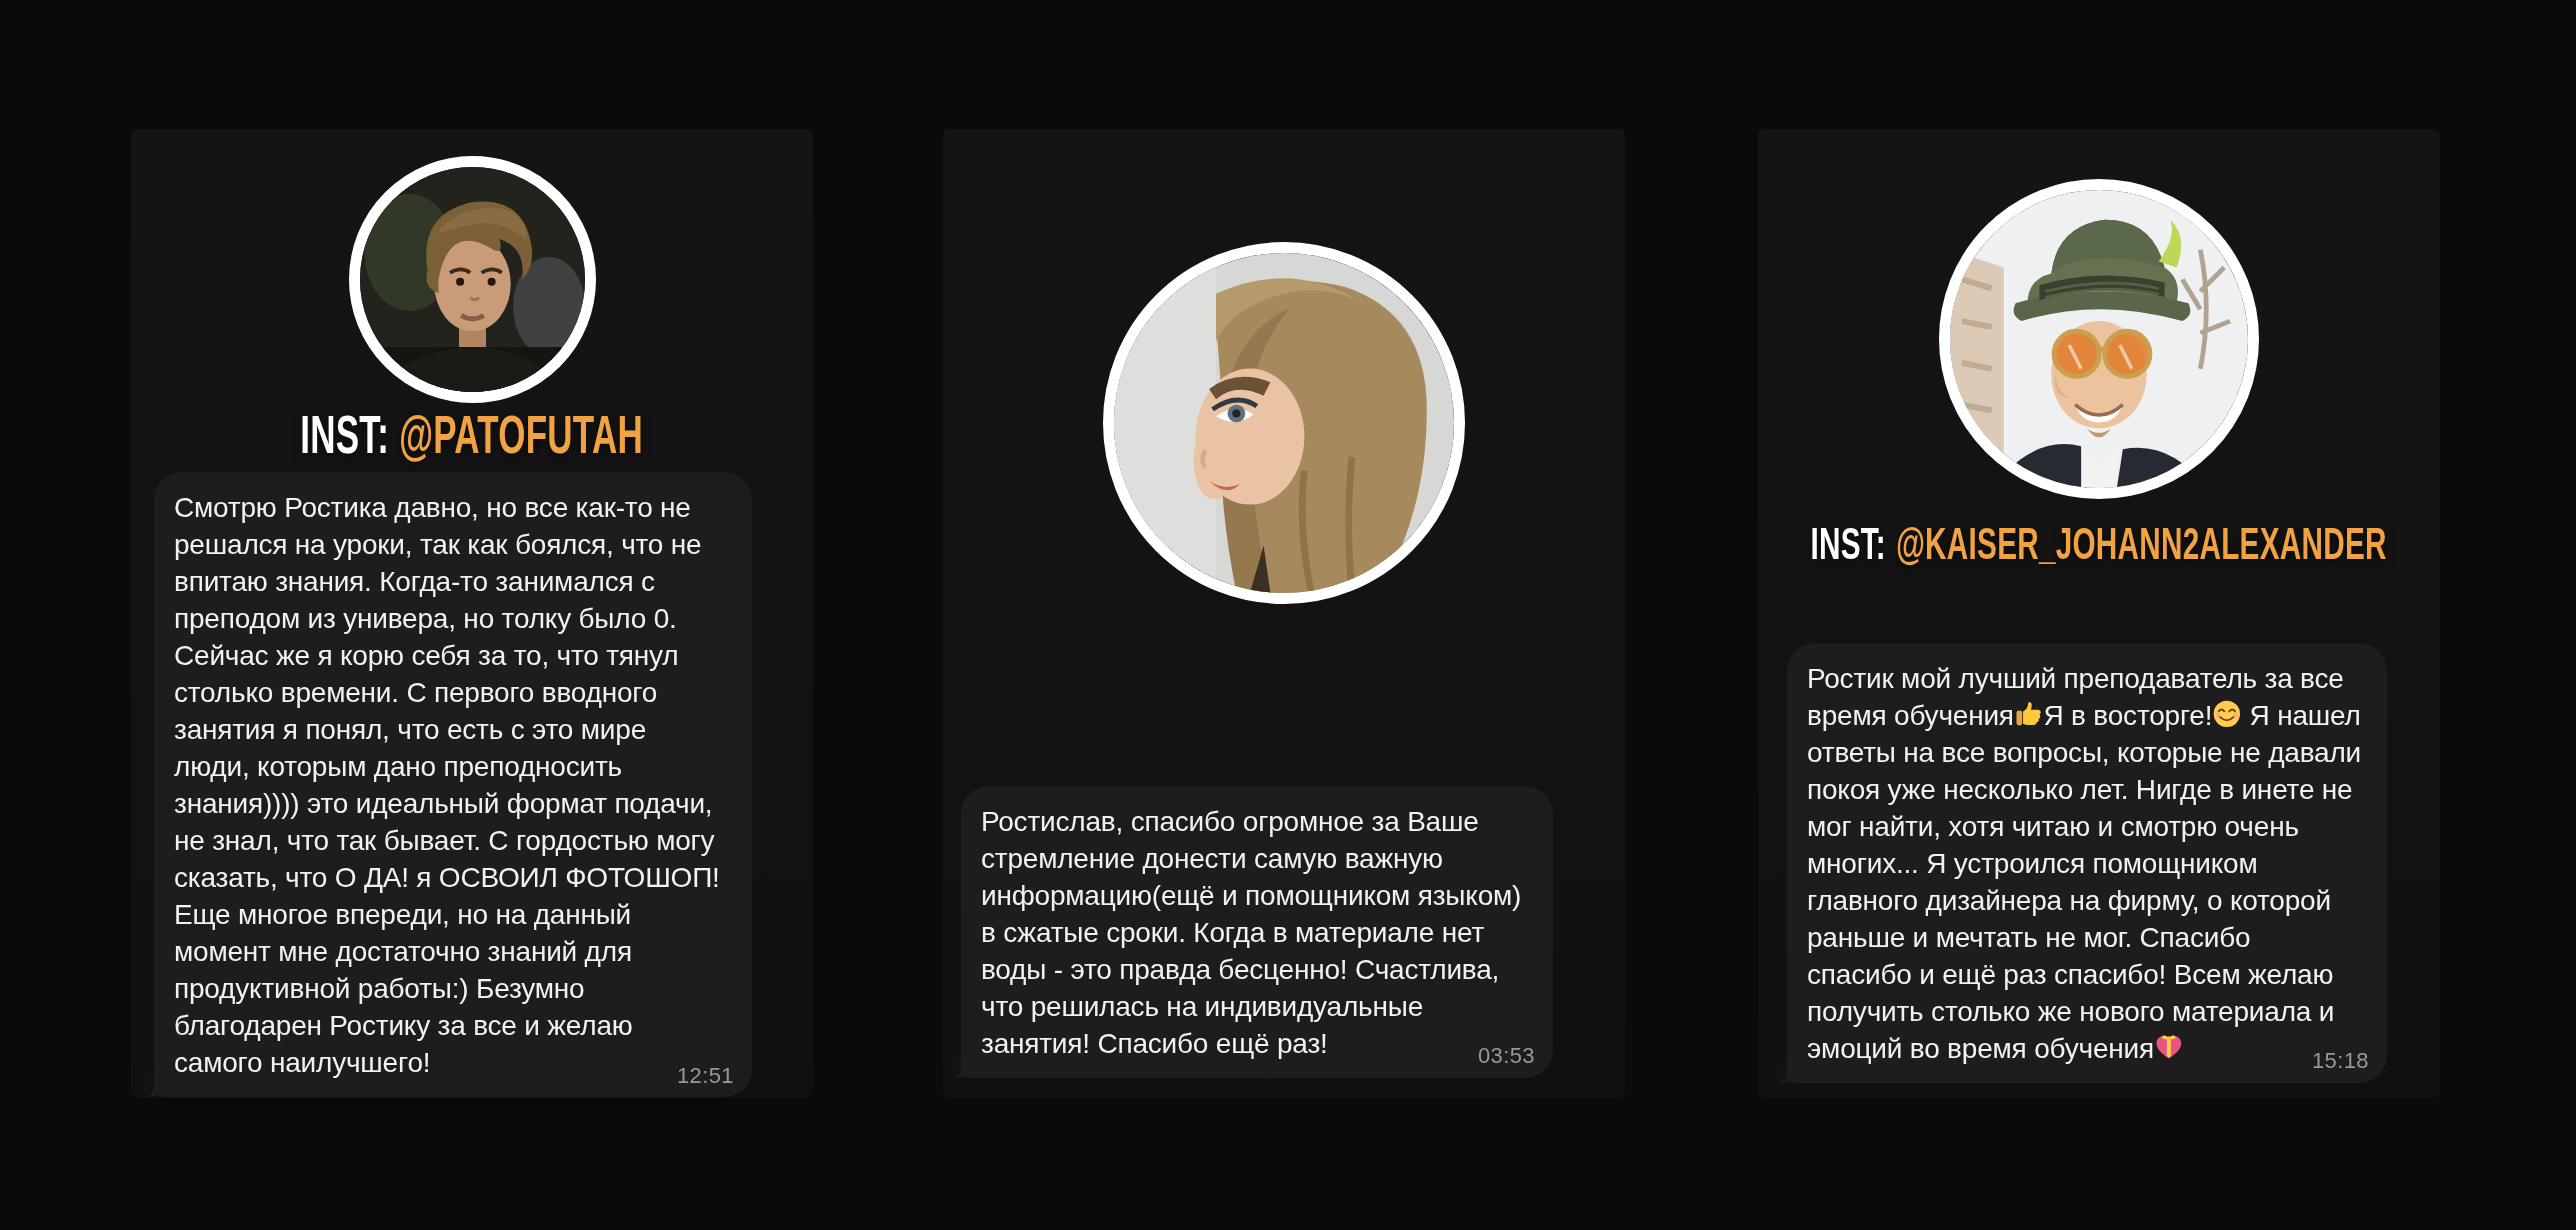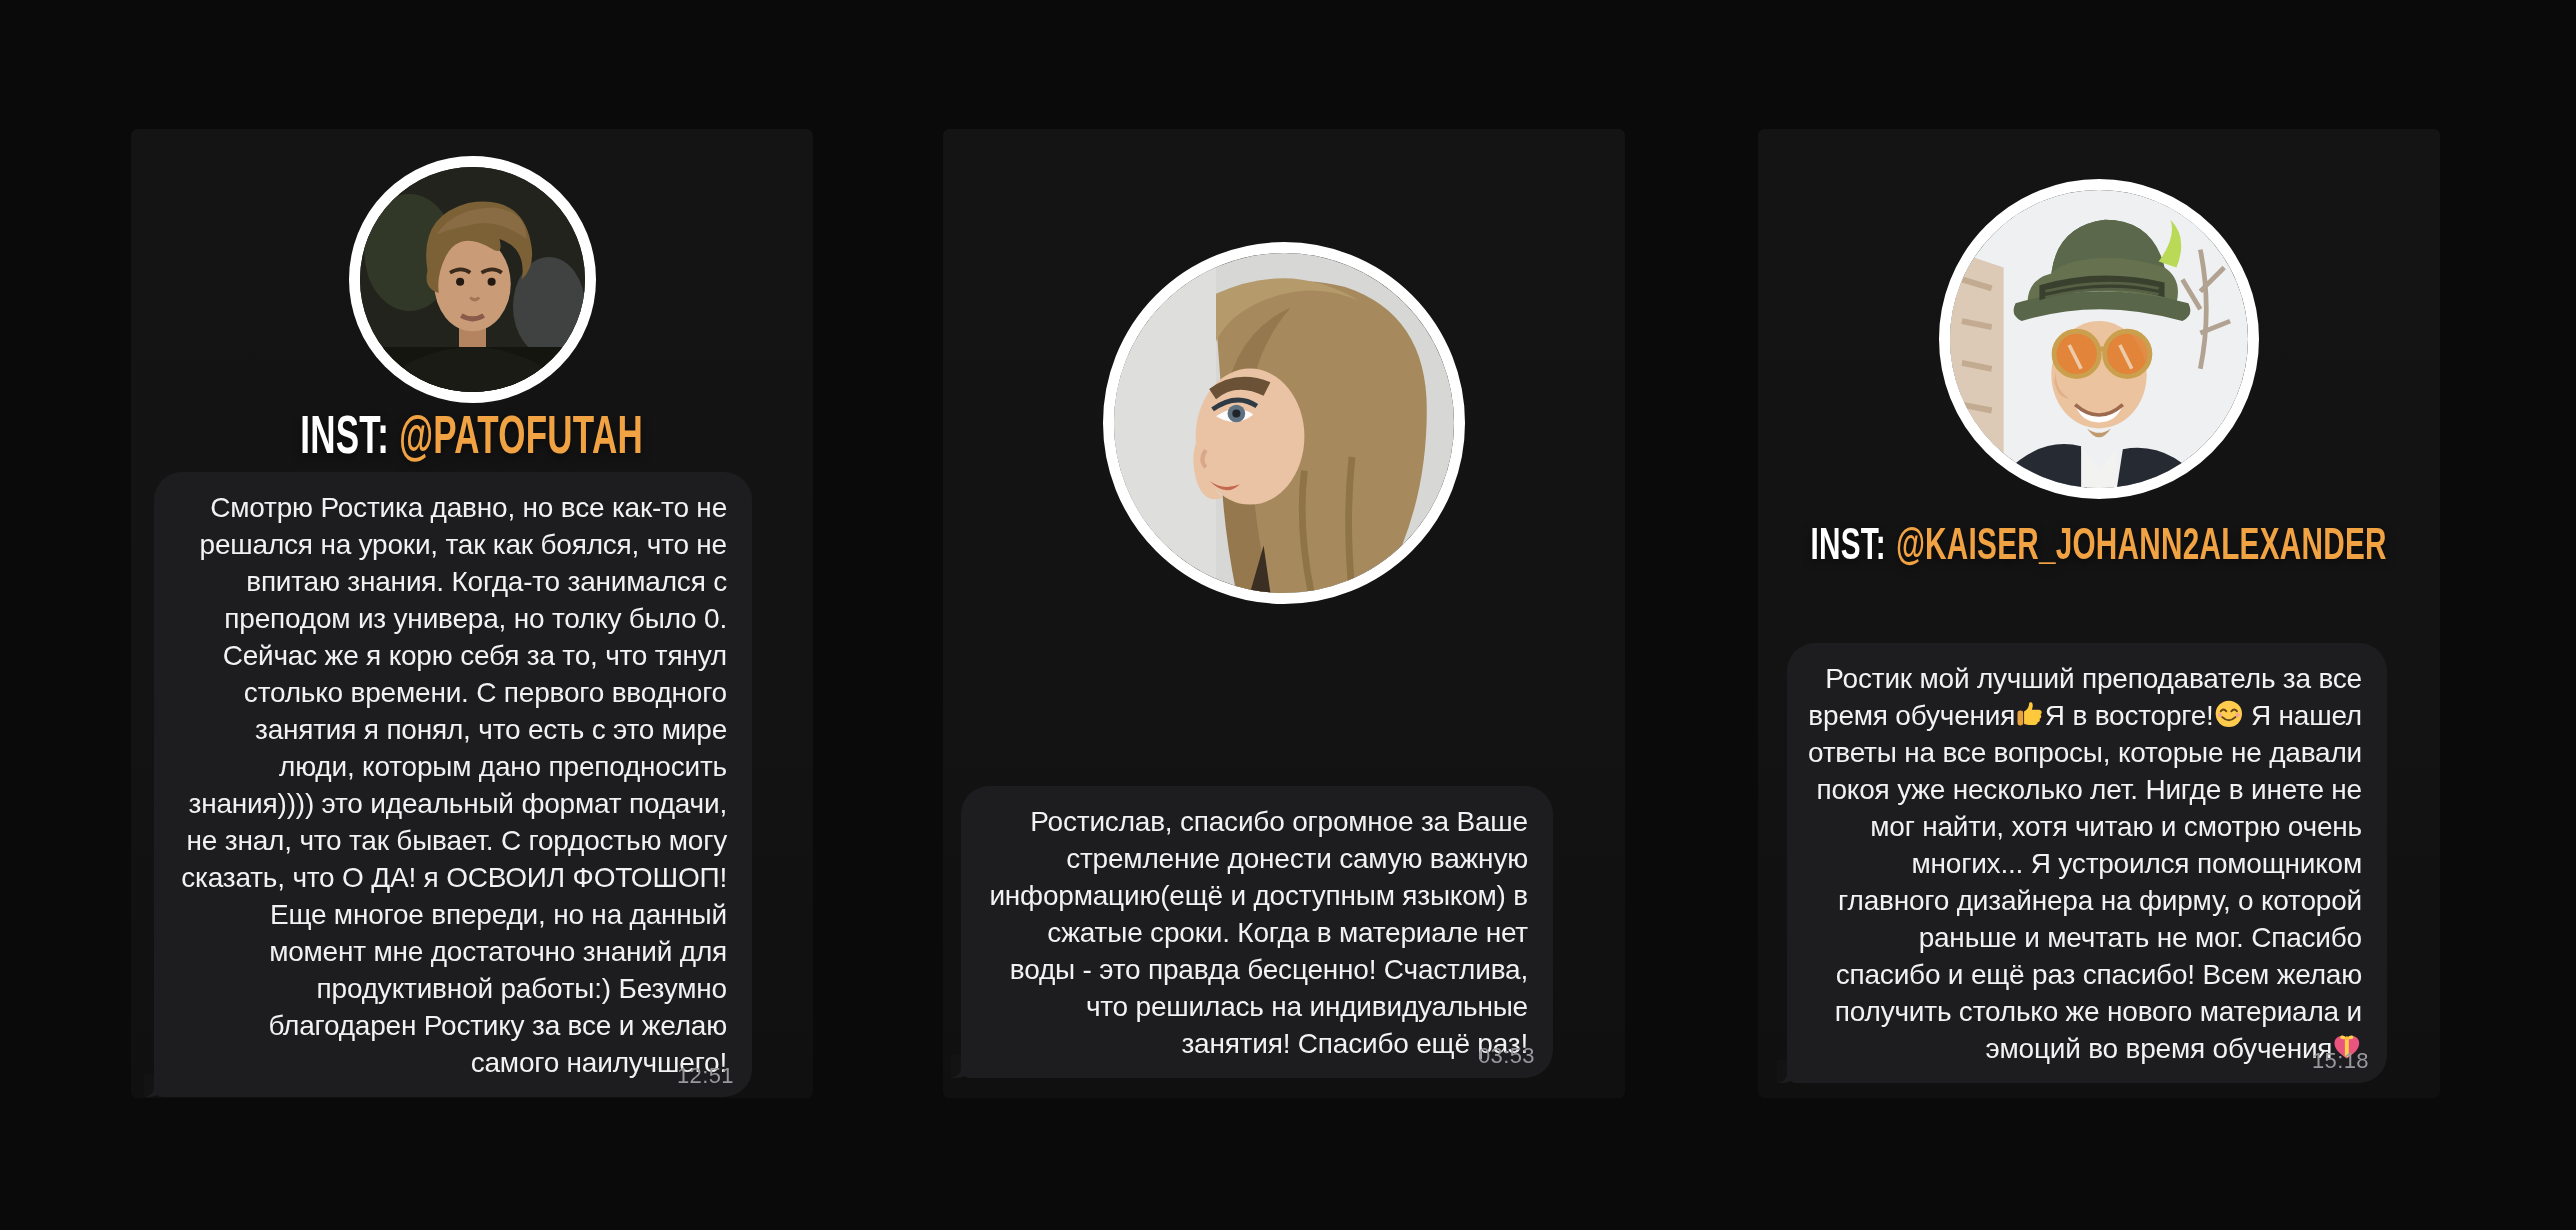--- a/index.html
+++ b/index.html
@@ -2,21 +2,21 @@
 <html style="font-size:13px"><head>
 <meta charset="utf-8">
 <style>
   html,body{margin:0;padding:0;}
   body{
     width:2576px;height:1231px;overflow:hidden;
     background:#0a0a0a;
     font-family:"Liberation Sans","DejaVu Sans",sans-serif;
     -webkit-font-smoothing:antialiased;
   }
-  .page{position:relative;width:2576px;height:1231px;background:#0a0a0a;text-align:right;}
+  .page{position:relative;width:2576px;height:1231px;background:#0a0a0a;}
 
   .card{
     position:absolute;top:129px;width:682px;height:969px;
     background:linear-gradient(180deg,#141414 0%,#131313 55%,#101010 100%);
     border-radius:6.6px;
   }
   .card.c1{left:131px;}
   .card.c2{left:943px;}
   .card.c3{left:1758px;}
 
@@ -129,21 +129,21 @@
         <path d="M29 46 q7 -5 13 -1" stroke="#2e3a44" stroke-width="1.4" fill="none"></path>
         <path d="M27 58 q-2 3 0 5" stroke="#d8a88a" stroke-width="1.2" fill="none"></path>
         <path d="M28 67 q4 3 9 1 q-4 4 -9 -1 Z" fill="#c4684f"></path>
         <path d="M30 12 Q52 2 72 14 Q58 8 44 14 Q34 18 30 26 Z" fill="#b59a6c"></path>
         <path d="M58 100 Q54 80 56 64" stroke="#8f7448" stroke-width="2" fill="none"></path>
         <path d="M70 100 Q68 78 70 60" stroke="#8f7448" stroke-width="2" fill="none"></path>
         <path d="M44 86 L46 100 L40 100 Z" fill="#3a2f22"></path>
       </svg>
     </div>
     <div class="bubble">
-      <div class="msg-text">Ростислав, спасибо огромное за Ваше стремление донести самую важную информацию(ещё и доступным языком) в сжатые сроки. Когда в материале нет воды - это правда бесценно! Счастлива, что решилась на индивидуальные занятия! Спасибо ещё раз!</div>
+      <div class="msg-text">Ростислав, спасибо огромное за Ваше стремление донести самую важную информацию(ещё и помощником языком) в сжатые сроки. Когда в материале нет воды - это правда бесценно! Счастлива, что решилась на индивидуальные занятия! Спасибо ещё раз!</div>
       <div class="time">03:53</div>
     </div>
   </div>
 
   <div class="card c3">
     <div class="avatar">
       <svg viewBox="0 0 100 100" preserveAspectRatio="xMidYMid slice">
         <rect width="100" height="100" fill="#eef0f1"></rect>
         <path d="M0 20 L18 26 L18 100 L0 100 Z" fill="#dccab7"></path>
         <path d="M4 30 L14 33 M4 44 L14 46 M4 58 L14 60 M4 72 L14 74" stroke="#c3ab92" stroke-width="2"></path>

